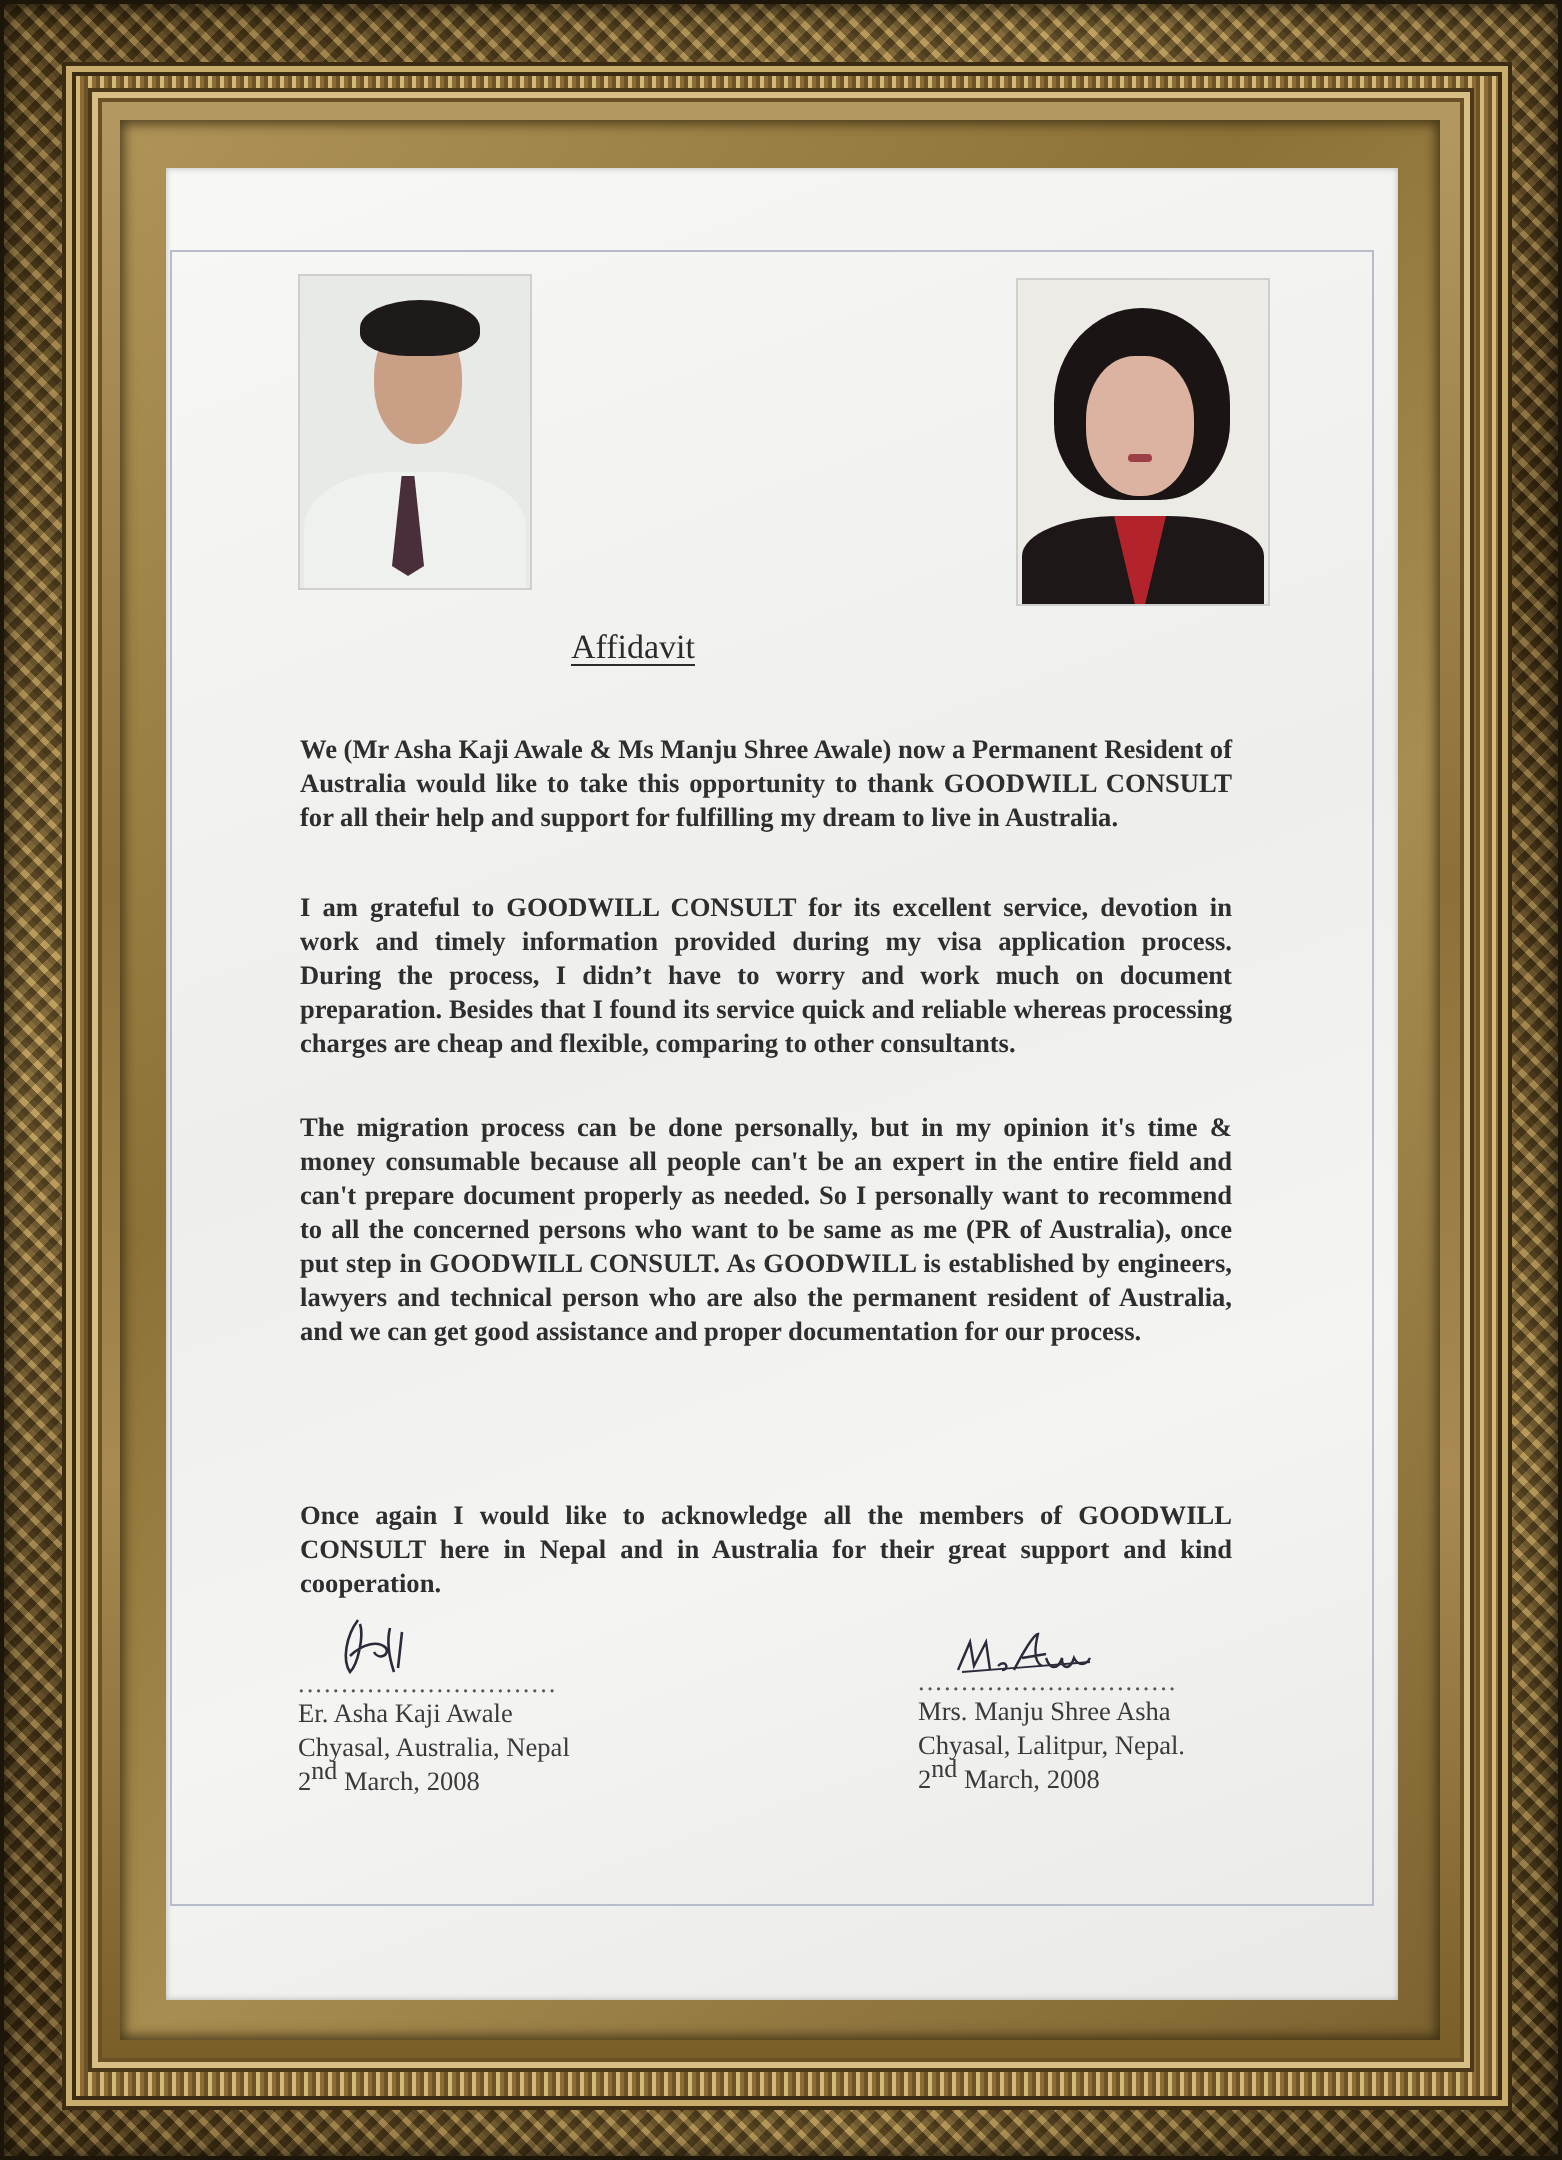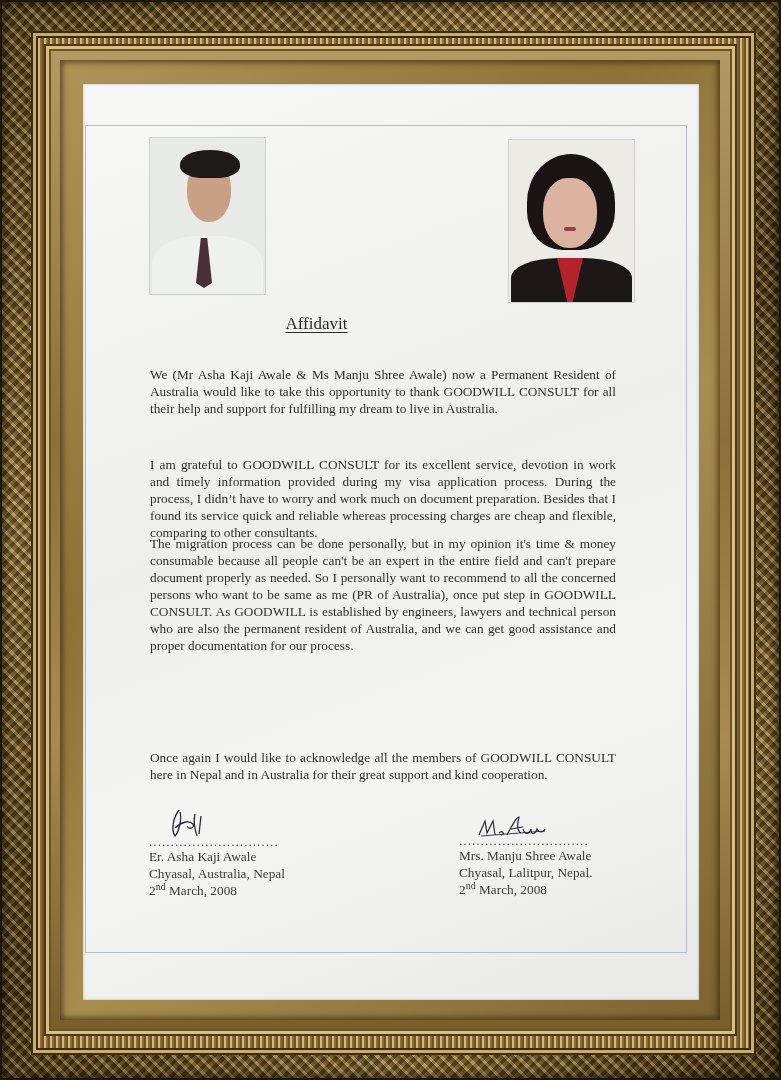--- a/index.html
+++ b/index.html
@@ -44,32 +44,32 @@
   
   .photo { position:absolute; overflow:hidden; border:1px solid #cfcfcf; }
   .photo-left { left:149px; top:137px; width:115px; height:156px; background:#e8eae7; }
   .photo-right { left:508px; top:139px; width:125px; height:162px; background:#ecebe6; }
   .ph-hair { position:absolute; border-radius:50% 50% 40% 40%; }
   .ph-face { position:absolute; border-radius:45% 45% 48% 48%; }
   .ph-body { position:absolute; border-radius:40% 40% 0 0; }
 
   
   .title { position:absolute; left:0; width:633px; top:314px; text-align:center; font-size:17px; color:#2b2b2b; text-decoration:underline; text-underline-offset:3px; }
-  .para { position:absolute; left:150px; width:466px; font-size:13.3px; line-height:17px; color:#2e2e2e; text-align:justify; }
+  .para { position:absolute; left:150px; width:466px; font-size:13.3px; line-height:17px; color:#2e2e2e; text-align:justify;font-weight:bold; }
   .p1 { top:366px; }
-  .p2 { top:456px; }
-  .p3 { top:535px; }
+  .p2 { top:445px; }
+  .p3 { top:555px; }
   .p4 { top:749px; }
 
   .sig-block { position:absolute; font-size:13.3px; line-height:17px; color:#3a3a3a; }
   .sig-left { left:149px; top:808px; }
   .sig-right { left:459px; top:815px; }
   .sig-scribble { display:block; height:30px; position:relative; }
   .dots { display:block; letter-spacing:1px; color:#555; line-height:8px; height:10px; overflow:hidden; white-space:nowrap; }
-  .sup { font-size:10px; vertical-align:super; line-height:0; }
+  .sup { font-size:13px; vertical-align:super; line-height:0; }
 </style>
 </head>
 <body>
 
 <div class="frame-outer"></div>
 <div class="frame-bead"></div>
 <div class="frame-moulding"></div>
 <div class="frame-liner"></div>
 
 <div class="paper"></div>
@@ -110,16 +110,16 @@
 </div>
 
 <div class="sig-block sig-right">
   <span class="sig-scribble" style="height:22px">
     <svg width="90" height="22" viewBox="0 0 90 22">
       <path d="M20 20 L26 6 L28 18 L34 6 L36 20 M40 18 C44 14,46 20,42 20 M48 20 C52 12,58 2,60 2 C58 10,58 16,62 18 M52 14 L64 12 M64 14 C66 20,70 20,72 14 C72 20,76 20,78 14 C80 18,84 18,86 14" fill="none" stroke="#2a2a3a" stroke-width="1.2"></path>
       <path d="M22 21 L86 16" stroke="#2a2a3a" stroke-width="0.9"></path>
     </svg>
   </span>
   <span class="dots">..............................</span>
-  <div>Mrs. Manju Shree Awale</div>
+  <div>Mrs. Manju Shree Asha</div>
   <div>Chyasal, Lalitpur, Nepal.</div>
   <div><span>2</span><span class="sup">nd</span><span> March, 2008</span></div>
 </div>
 
 </body></html>

